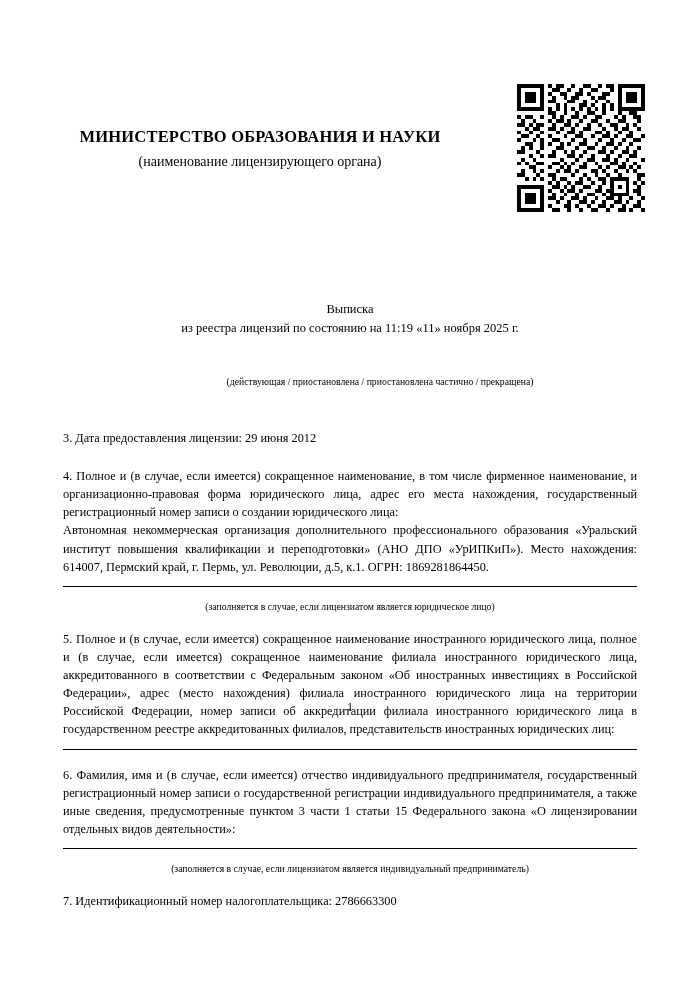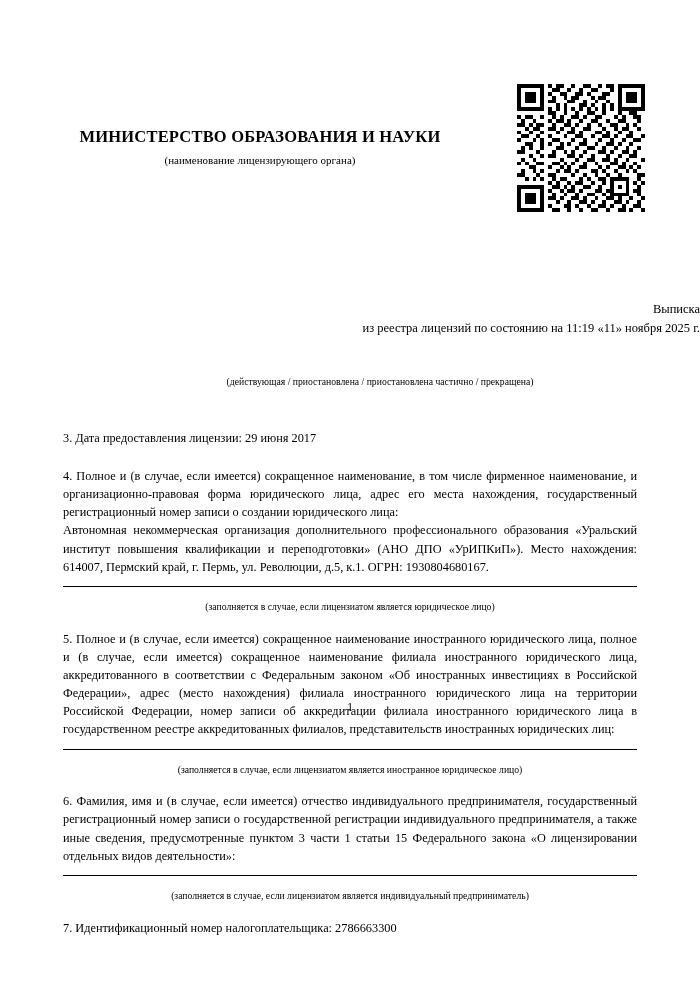--- a/index.html
+++ b/index.html
@@ -40,30 +40,30 @@
     text-align: center;
   }
   .org-title {
     font-size: 16.5px;
     font-weight: bold;
     line-height: 1.30;
     letter-spacing: 0.2px;
   }
   .org-sub {
     margin-top: 7px;
-    font-size: 11px;
+    font-size: 14px;
     line-height: 1.2;
   }
 
   .doc-title {
     position: absolute;
     top: 300px;
     left: 0;
     width: 700px;
-    text-align: right;
+    text-align: center;
     font-size: 12.5px;
     line-height: 1.55;
   }
 
   .content {
     position: absolute;
     top: 362px;
     left: 63px;
     width: 574px;
   }
@@ -436,32 +436,31 @@
     <div>из реестра лицензий по состоянию на 11:19 «11» ноября 2025 г.</div>
   </div>
 
   <div class="content">
 
     <div class="note indent-right">(действующая / приостановлена / приостановлена частично / прекращена)</div>
 
     <div class="spacer-20"></div>
 
     <div class="spacer-20"></div>
-    <div class="item">3. Дата предоставления лицензии: 29 июня 2017</div>
+    <div class="item">3. Дата предоставления лицензии: 29 июня 2012</div>
 
     <div class="spacer-20"></div>
     <div class="item">4. Полное и (в случае, если имеется) сокращенное наименование, в том числе фирменное наименование, и организационно-правовая форма юридического лица, адрес его места нахождения, государственный регистрационный номер записи о создании юридического лица:</div>
-    <div class="item">Автономная некоммерческая организация дополнительного профессионального образования «Уральский институт повышения квалификации и переподготовки» (АНО ДПО «УрИПКиП»). Место нахождения: 614007, Пермский край, г. Пермь, ул. Революции, д.5, к.1. ОГРН: 1930804680167.</div>
+    <div class="item">Автономная некоммерческая организация дополнительного профессионального образования «Уральский институт повышения квалификации и переподготовки» (АНО ДПО «УрИПКиП»). Место нахождения: 614007, Пермский край, г. Пермь, ул. Революции, д.5, к.1. ОГРН: 1869281864450.</div>
     <hr class="rule">
     <div class="note">(заполняется в случае, если лицензиатом является юридическое лицо)</div>
 
     <div class="spacer-16"></div>
     <div class="item">5. Полное и (в случае, если имеется) сокращенное наименование иностранного юридического лица, полное и (в случае, если имеется) сокращенное наименование филиала иностранного юридического лица, аккредитованного в соответствии с Федеральным законом «Об иностранных инвестициях в Российской Федерации», адрес (место нахождения) филиала иностранного юридического лица на территории Российской Федерации, номер записи об аккредитации филиала иностранного юридического лица в государственном реестре аккредитованных филиалов, представительств иностранных юридических лиц:</div>
     <hr class="rule">
-    <div class="note">(заполняется в случае, если лицензиатом является иностранное юридическое лицо)</div>
 
     <div class="spacer-16"></div>
     <div class="item">6. Фамилия, имя и (в случае, если имеется) отчество индивидуального предпринимателя, государственный регистрационный номер записи о государственной регистрации индивидуального предпринимателя, а также иные сведения, предусмотренные пунктом 3 части 1 статьи 15 Федерального закона «О лицензировании отдельных видов деятельности»:</div>
     <hr class="rule">
     <div class="note">(заполняется в случае, если лицензиатом является индивидуальный предприниматель)</div>
 
     <div class="spacer-16"></div>
     <div class="item">7. Идентификационный номер налогоплательщика: 2786663300</div>
 
   </div>

